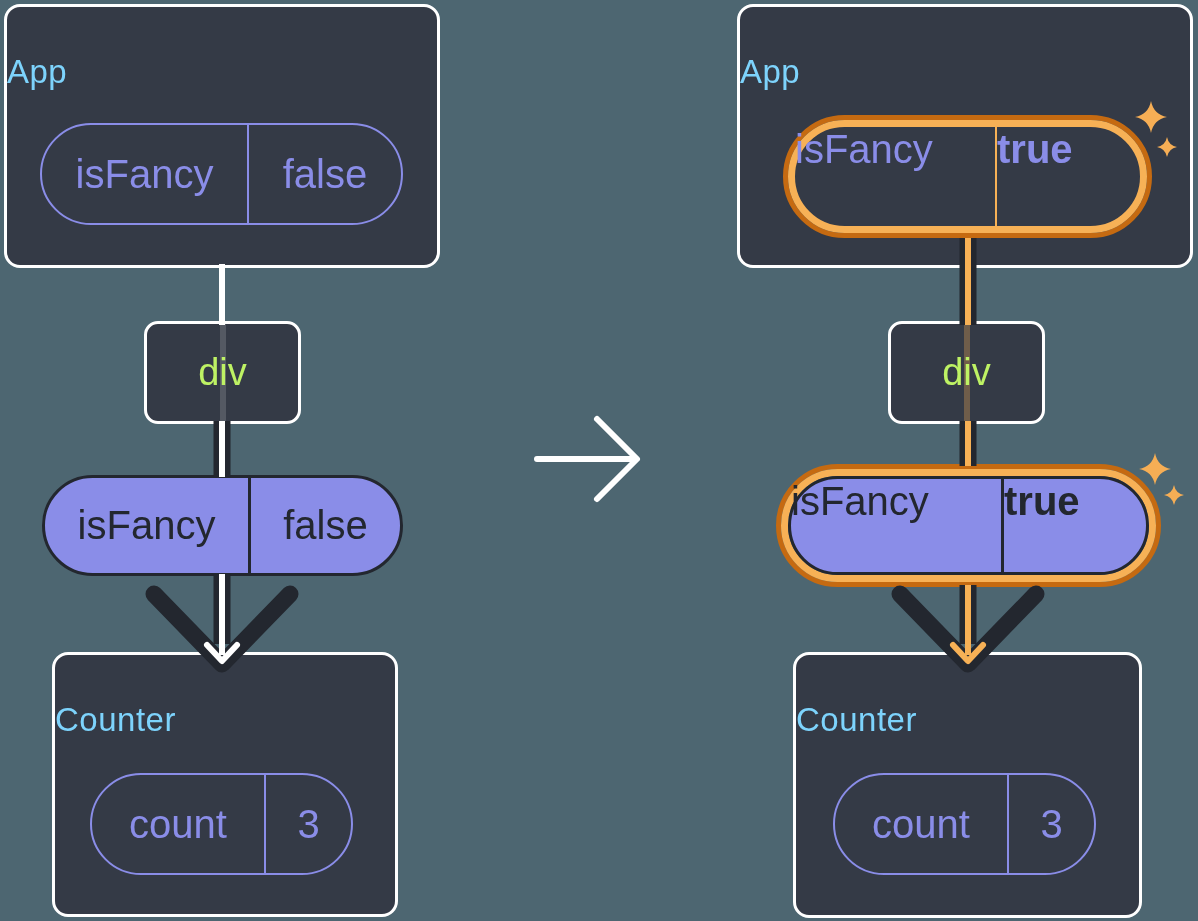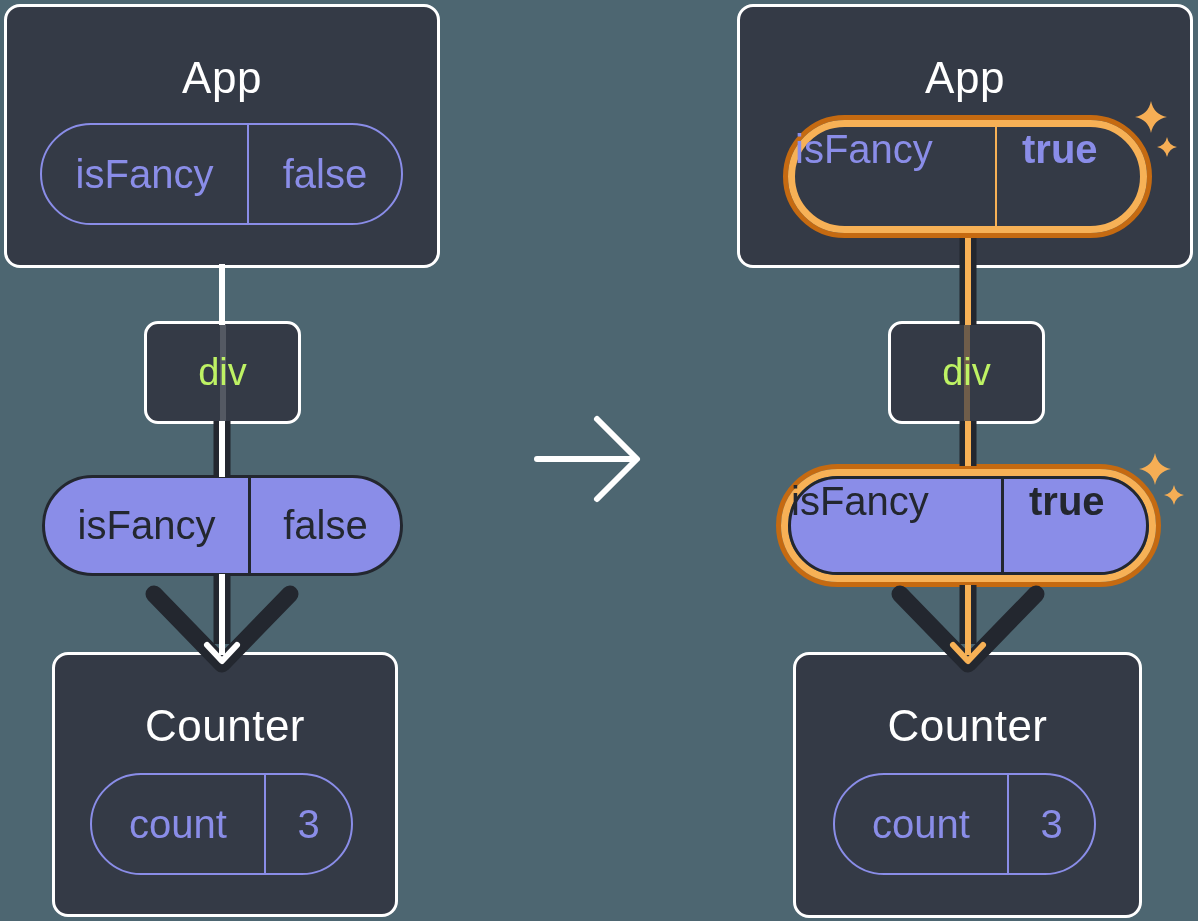--- a/index.html
+++ b/index.html
@@ -5,22 +5,22 @@
   html,body{margin:0;padding:0;background:#4d6671;}
   .canvas{
     position:relative;width:1198px;height:921px;background:#4d6671;
     font-family:"Liberation Sans",sans-serif;overflow:hidden;
   }
   .card{
     position:absolute;background:#343a46;border:3.5px solid #ffffff;
     border-radius:16px;box-sizing:border-box;
   }
   .card-title{
-    position:absolute;left:0;right:0;top:46px;text-align:center;
-    color:#ffffff;font-size:44px;font-weight:500;letter-spacing:.5px;
+    position:absolute;left:0;right:0;top:46px;
+    color:#7dd3fc;font-size:33px;font-weight:500;letter-spacing:.5px;
   }
   .div-card{
     display:flex;align-items:center;justify-content:center;border-radius:14px;
   }
   .div-label{color:#bef264;font-size:38px;position:relative;z-index:1;}
   .through{
     position:absolute;left:50%;top:0;bottom:0;width:6px;
     transform:translateX(-50%);z-index:0;
   }
   .through.white{background:rgba(255,255,255,0.16);}
@@ -46,21 +46,21 @@
     width:100%;height:100%;border:7px solid #f7b156;border-radius:999px;
     box-sizing:border-box;display:flex;
   }
   .hl-in.dark{background:#343a46;color:#8a8de8;font-size:40px;}
   .hl-in.dark .cell-r{border-left:2.5px solid #f7b156;}
   .core{
     flex:1;display:flex;background:#8a8de8;border:3px solid #23272f;
     border-radius:999px;box-sizing:border-box;color:#23272f;font-size:40px;
   }
   .core .cell-r{border-left:3px solid #23272f;}
-  .bold{font-weight:700;padding-left:25px;}
+  .bold{font-weight:700;}
   .overlay{position:absolute;left:0;top:0;z-index:5;pointer-events:none;}
 </style>
 </head>
 <body>
 
 <div class="canvas">
 
   <div class="card" style="left:4px;top:4px;width:436px;height:264px">
     <div class="card-title">App</div>
   </div>

